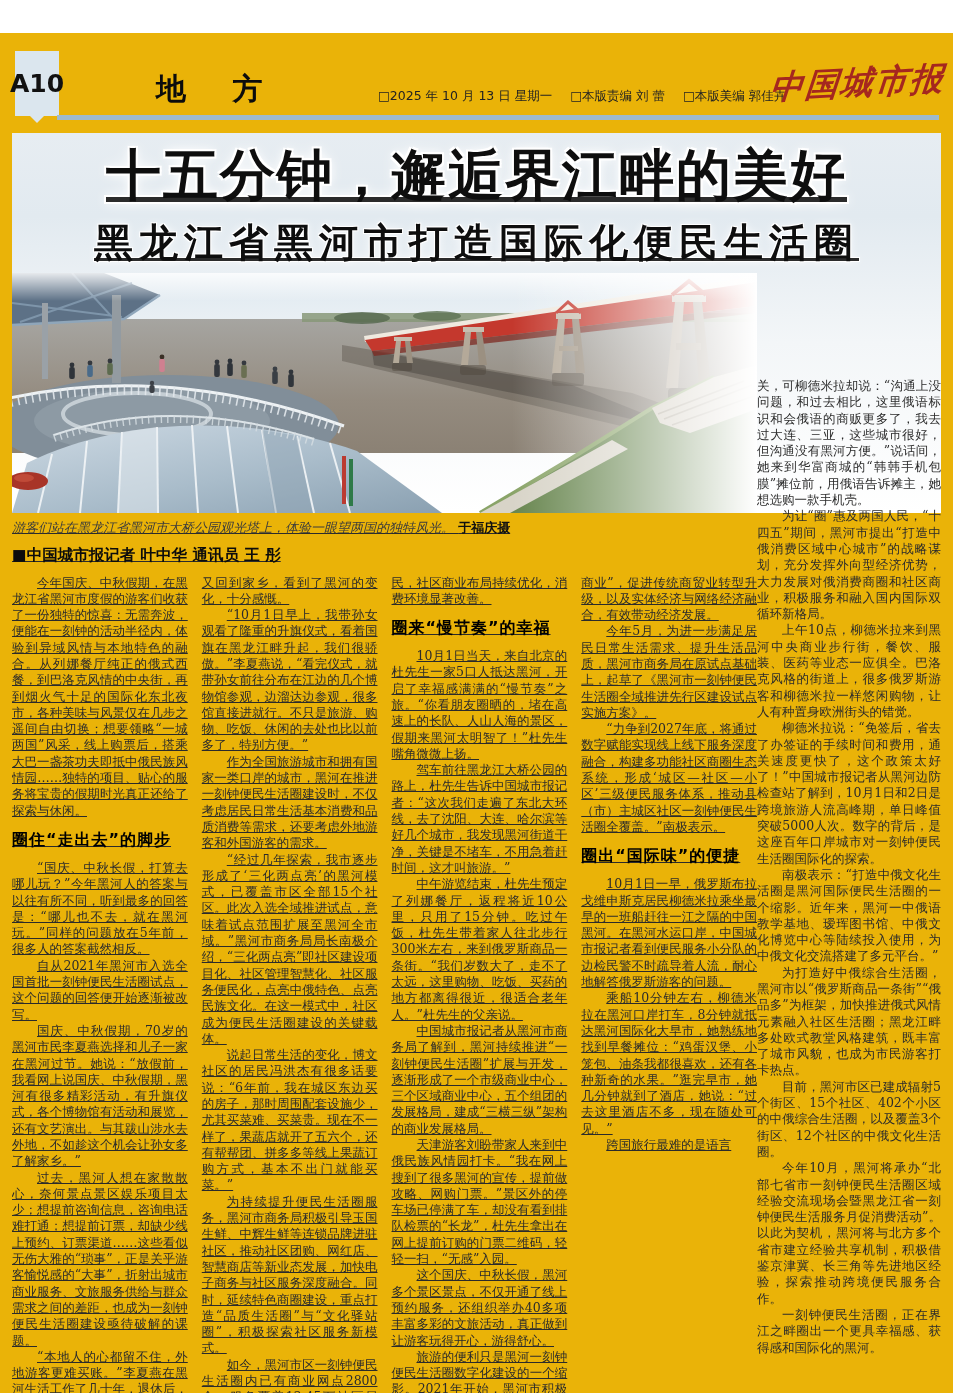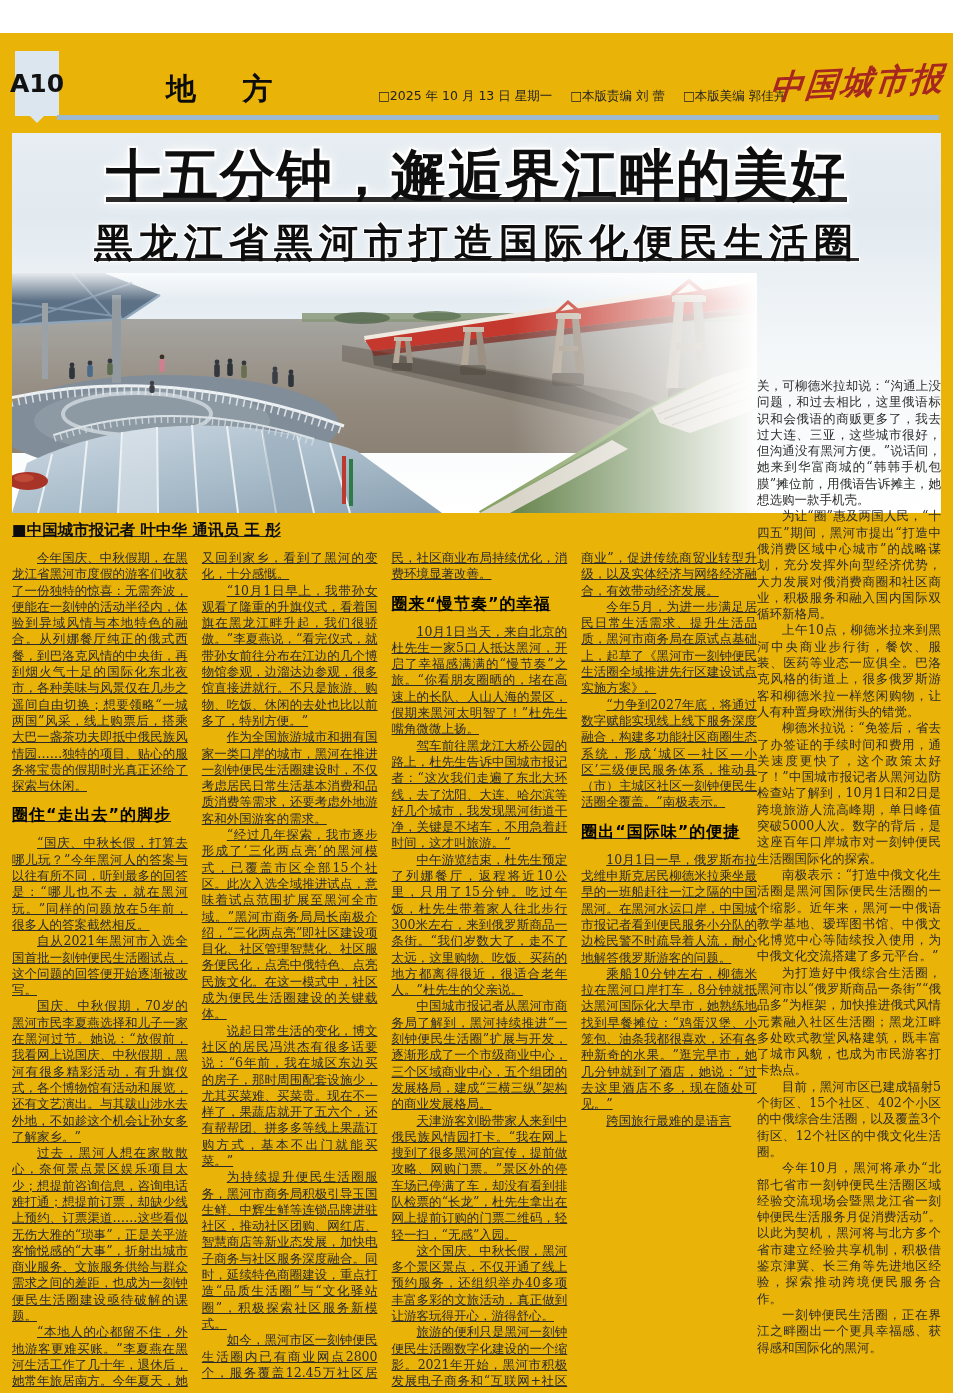--- a/index.html
+++ b/index.html
@@ -6,21 +6,21 @@
   .page{position:relative;width:953px;height:1393px;background:#eab308;overflow:hidden;
         font-family:"DejaVu Serif","Liberation Serif",serif;color:#2b2b2b;margin-top:33px;}
 
   
   .header{position:relative;height:100px;}
   .a10-tab{position:absolute;left:15px;top:18px;width:44px;height:65px;background:#dbe6ee;
            display:flex;align-items:center;justify-content:center;}
   .a10-tab:after{content:"";position:absolute;left:50%;top:100%;margin-left:-7px;
                  border:7px solid transparent;border-top-color:#dbe6ee;}
   .a10-txt{font-family:"DejaVu Sans","Liberation Sans",sans-serif;font-weight:bold;font-size:25px;color:#111;}
-  .section-name{position:absolute;left:166px;top:36px;font-family:"DejaVu Sans","Liberation Sans",sans-serif;
+  .section-name{position:absolute;left:156px;top:36px;font-family:"DejaVu Sans","Liberation Sans",sans-serif;
                 font-size:30px;font-weight:bold;letter-spacing:18px;color:#0c0c0c;}
   .dateline{position:absolute;left:378px;top:55px;font-family:"DejaVu Sans","Liberation Sans",sans-serif;
             font-size:12.5px;color:#222;white-space:nowrap;}
   .dateline span{margin-right:14px;}
   .masthead{position:absolute;right:8px;top:28px;color:#a5271f;font-family:"DejaVu Serif","Liberation Serif",serif;
             font-style:italic;font-weight:bold;font-size:33px;letter-spacing:2px;
             transform:rotate(-3deg) skewX(-8deg);}
   .header-rule{position:absolute;left:57px;right:14px;top:82px;height:5px;background:#9fbacc;}
 
   
@@ -221,20 +221,24 @@
         </g>
 
         <ellipse cx="16" cy="208" rx="20" ry="9" fill="#a83428"></ellipse>
         <ellipse cx="12" cy="205" rx="10" ry="4" fill="#c04a38"></ellipse>
 
         <rect x="500" y="0" width="245" height="240" fill="url(#gFade)"></rect>
         <rect x="0" y="0" width="745" height="28" fill="url(#gTopFade)"></rect>
       </svg>
     </div>
 
+    <div class="caption-row">
+      <span>游客们站在黑龙江省黑河市大桥公园观光塔上，体验一眼望两国的独特风光。</span>
+      <span class="caption-credit">于福庆摄</span>
+    </div>
 
     <div class="byline-row">■中国城市报记者 叶中华 通讯员 王 彤</div>
 
     <div class="body-4col">
         <p class="body-p">今年国庆、中秋假期，在黑龙江省黑河市度假的游客们收获了一份独特的惊喜：无需奔波，便能在一刻钟的活动半径内，体验到异域风情与本地特色的融合。从列娜餐厅纯正的俄式西餐，到巴洛克风情的中央街，再到烟火气十足的国际化东北夜市，各种美味与风景仅在几步之遥间自由切换；想要领略“一城两国”风采，线上购票后，搭乘大巴一盏茶功夫即抵中俄民族风情园……独特的项目、贴心的服务将宝贵的假期时光真正还给了探索与休闲。</p>
         <h3 class="col-heading">圈住“走出去”的脚步</h3>
         <p class="body-p">“国庆、中秋长假，打算去哪儿玩？”今年黑河人的答案与以往有所不同，听到最多的回答是：“哪儿也不去，就在黑河玩。”同样的问题放在5年前，很多人的答案截然相反。</p>
         <p class="body-p">自从2021年黑河市入选全国首批一刻钟便民生活圈试点，这个问题的回答便开始逐渐被改写。</p>
         <p class="body-p">国庆、中秋假期，70岁的黑河市民李夏燕选择和儿子一家在黑河过节。她说：“放假前，我看网上说国庆、中秋假期，黑河有很多精彩活动，有升旗仪式，各个博物馆有活动和展览，还有文艺演出。与其跋山涉水去外地，不如趁这个机会让孙女多了解家乡。”</p>
         <p class="body-p">过去，黑河人想在家散散心，奈何景点景区娱乐项目太少；想提前咨询信息，咨询电话难打通；想提前订票，却缺少线上预约、订票渠道……这些看似无伤大雅的“琐事”，正是关乎游客愉悦感的“大事”，折射出城市商业服务、文旅服务供给与群众需求之间的差距，也成为一刻钟便民生活圈建设亟待破解的课题。</p>

